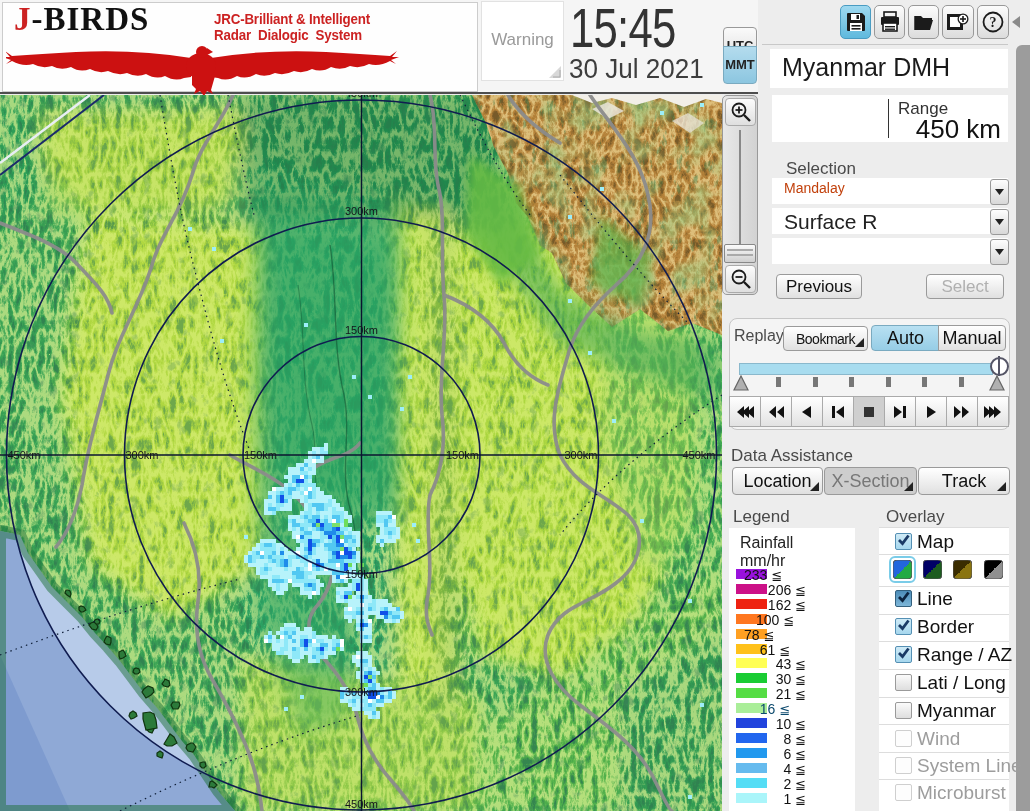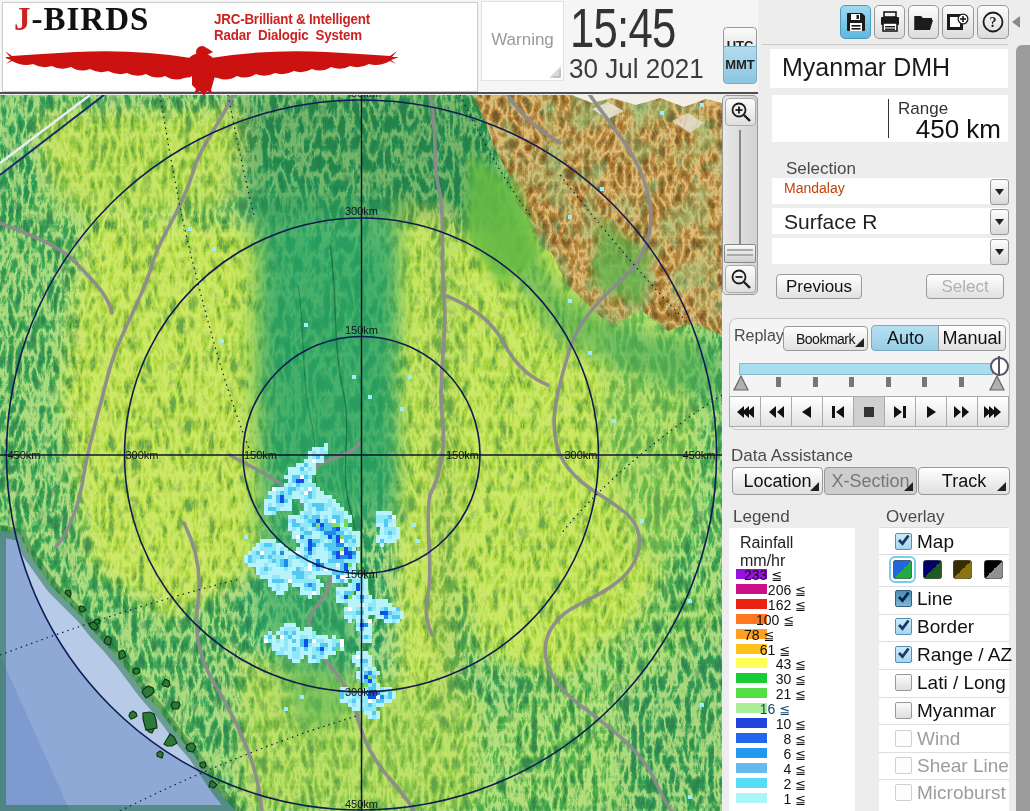--- a/index.html
+++ b/index.html
@@ -1503,15 +1503,15 @@
     </svg>
   </div>
 <div style="position:absolute;left:917px;top:644px;font-size:19px;color:#111">Range / AZ</div>
 <div style="position:absolute;left:895px;top:674px;width:15px;height:15px;border-radius:2px;background:linear-gradient(#fbfbfb,#dedede);border:1px solid #9a9a9a;"></div>
 <div style="position:absolute;left:917px;top:672px;font-size:19px;color:#111">Lati / Long</div>
 <div style="position:absolute;left:895px;top:702px;width:15px;height:15px;border-radius:2px;background:linear-gradient(#fbfbfb,#dedede);border:1px solid #9a9a9a;"></div>
 <div style="position:absolute;left:917px;top:700px;font-size:19px;color:#111">Myanmar</div>
 <div style="position:absolute;left:895px;top:730px;width:15px;height:15px;border-radius:2px;background:#fdfdfd;border:1px solid #cfcfcf;"></div>
 <div style="position:absolute;left:917px;top:728px;font-size:19px;color:#9d9d9d">Wind</div>
 <div style="position:absolute;left:895px;top:757px;width:15px;height:15px;border-radius:2px;background:#fdfdfd;border:1px solid #cfcfcf;"></div>
-<div style="position:absolute;left:917px;top:755px;font-size:19px;color:#9d9d9d">Shear Line</div>
+<div style="position:absolute;left:917px;top:755px;font-size:19px;color:#9d9d9d">System Line</div>
 <div style="position:absolute;left:895px;top:784px;width:15px;height:15px;border-radius:2px;background:#fdfdfd;border:1px solid #cfcfcf;"></div>
 <div style="position:absolute;left:917px;top:782px;font-size:19px;color:#9d9d9d">Microburst</div>
 
 </body></html>

